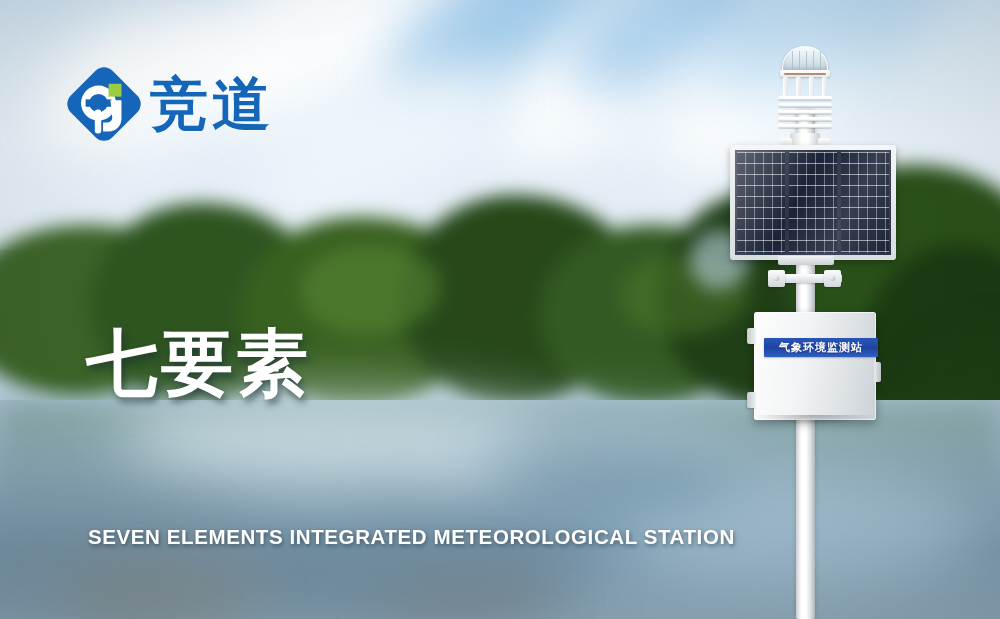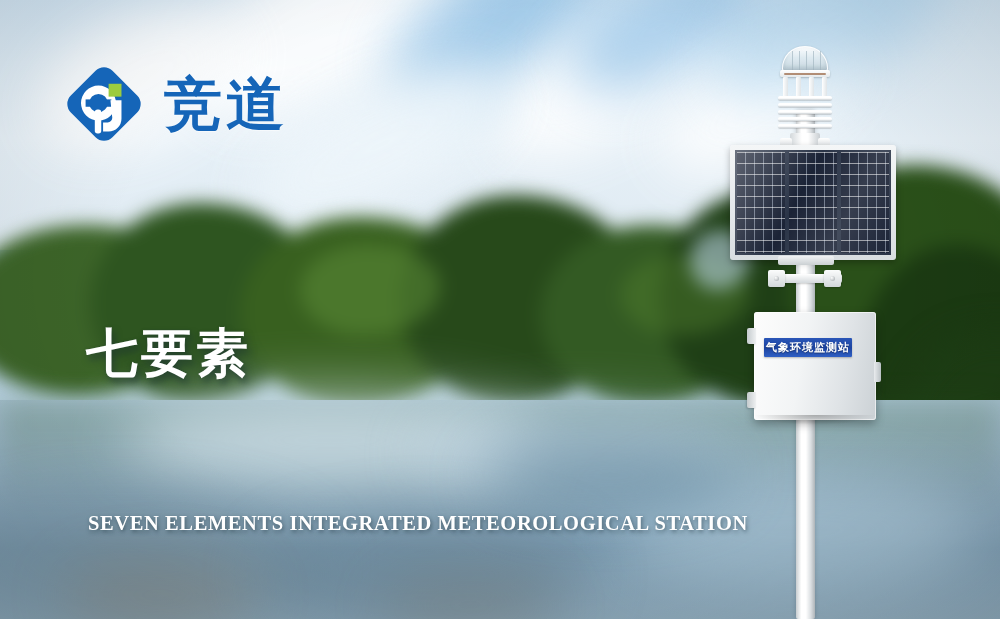--- a/index.html
+++ b/index.html
@@ -45,21 +45,21 @@
     filter:blur(14px); opacity:.55;
   }
   .vignette {
     position:absolute; inset:0;
     background:radial-gradient(ellipse at 50% 45%, rgba(0,0,0,0) 55%, rgba(0,0,0,.10) 100%);
   }
 
   
   .logo-wrap {
     position:absolute; left:58px; top:58px;
-    display:flex; align-items:center; gap:14px;
+    display:flex; align-items:center; 
   }
   .logo-mark {
     position:relative; width:92px; height:92px;
   }
   .logo-text {
     font-size:58px; line-height:1;
     font-weight:700;
     color:#1565b8;
     letter-spacing:4px;
     font-family:"DejaVu Sans","Liberation Sans",sans-serif;
@@ -72,26 +72,26 @@
     color:#ffffff;
   }
   .h-line1, .h-line2 {
     font-family:"DejaVu Sans","Liberation Sans",sans-serif;
     font-weight:700;
     color:#fff;
     letter-spacing:3px;
     text-shadow:3px 5px 7px rgba(25,45,55,.55), 0 0 2px rgba(40,60,70,.35);
     white-space:nowrap;
   }
-  .h-line1 { font-size:52px; line-height:1.0; }
+  .h-line1 { font-size:72px; line-height:1.0; }
   .h-line2 { font-size:80px; line-height:1.0; margin-top:24px; margin-left:-14px; }
 
   .subtitle {
-    position:absolute; left:88px; top:512px;
-    font-family:Liberation Serif, serif;
+    position:absolute; left:88px; top:525px;
+    font-family:Liberation Sans, sans-serif;
     font-weight:700;
     font-size:20.5px;
     letter-spacing:.6px;
     color:#ffffff;
     text-shadow:1px 2px 4px rgba(20,40,50,.55);
     white-space:nowrap;
   }
 
   
   .station { position:absolute; left:700px; top:0; width:300px; height:619px; }
@@ -213,21 +213,21 @@
   }
 
   
   .enclosure {
     position:absolute; left:54px; top:312px; width:122px; height:108px;
     background:linear-gradient(100deg,#fdfdfd 0%, #f2f4f5 40%, #dfe3e6 72%, #cbd1d5 100%);
     border-radius:3px;
     box-shadow:0 4px 10px rgba(0,0,0,.3), inset 0 0 0 1px rgba(255,255,255,.6);
   }
   .enc-band {
-    position:absolute; left:10px; top:26px; width:88px; height:19px;
+    position:absolute; left:10px; top:26px; width:114px; height:19px;
     background:linear-gradient(180deg,#2a56b8 0%,#1d44a0 52%,#2f5fc4 100%);
     border-radius:1px;
     display:flex; align-items:center; justify-content:center;
     box-shadow:0 1px 2px rgba(0,0,0,.25);
   }
   .enc-band span {
     font-family:"DejaVu Sans","Liberation Sans",sans-serif;
     font-size:11px; font-weight:700; color:#ffffff; letter-spacing:1px;
     white-space:nowrap;
     text-shadow:0 1px 1px rgba(0,0,0,.35);

